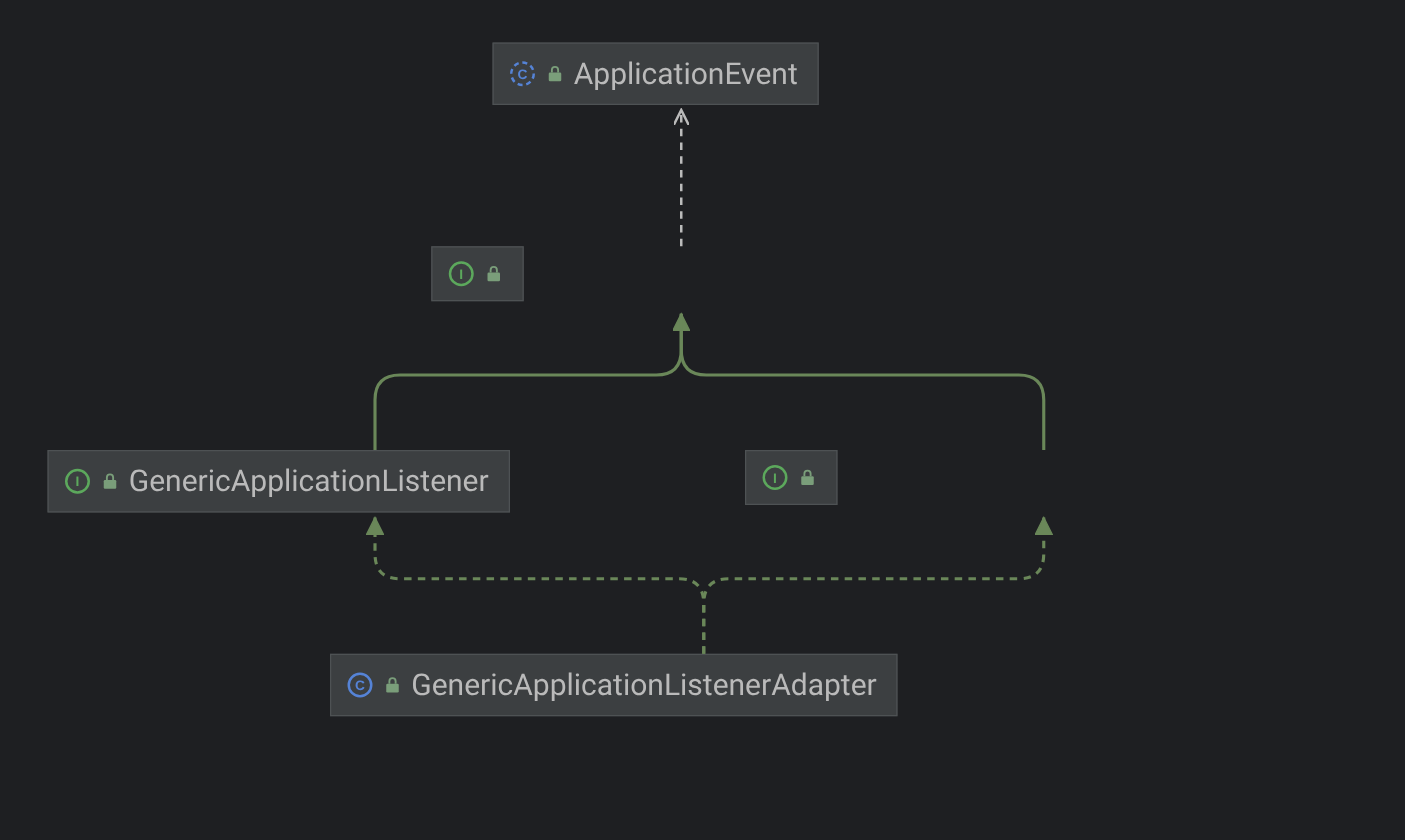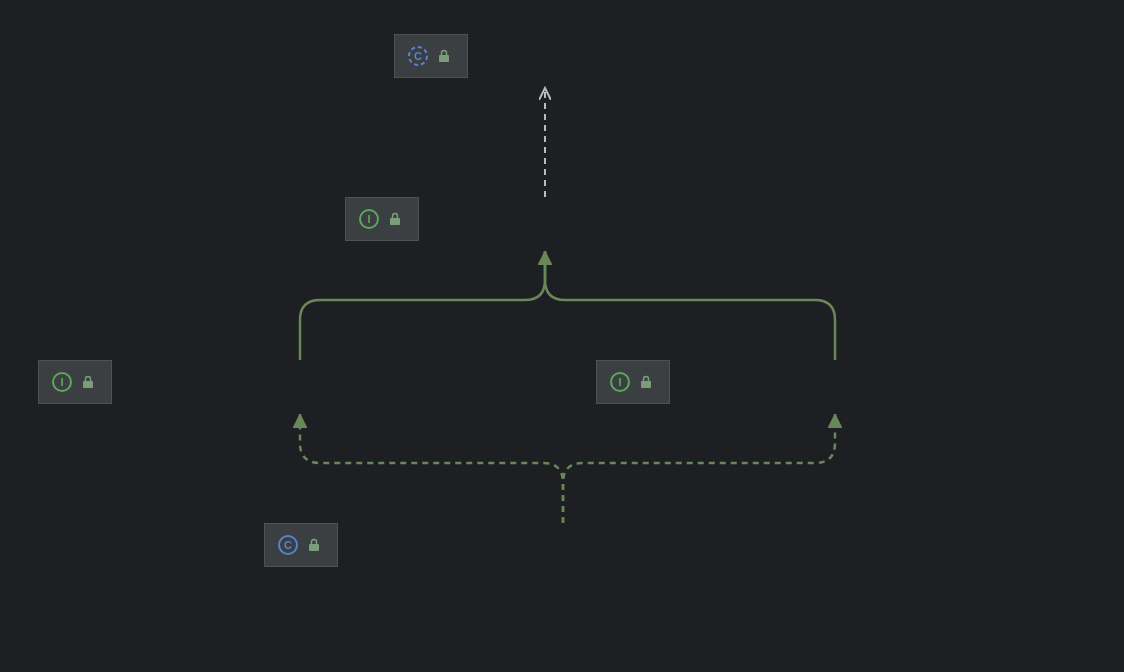--- a/index.html
+++ b/index.html
@@ -53,20 +53,21 @@
 
 <div class="node" style="left: 394px; top: 34px;">
   <svg class="icon-circle" viewBox="0 0 22 22">
     <circle cx="11" cy="11" r="9" fill="none" stroke="#5583d6" stroke-width="2" stroke-dasharray="4 3"></circle>
     <text x="11" y="15" text-anchor="middle" fill="#5583d6" font-size="11" font-weight="bold" font-family="sans-serif">C</text>
   </svg>
   <svg class="lock-icon" viewBox="0 0 14 14">
     <rect x="2" y="6" width="10" height="7" rx="1" fill="#7a9e7a"></rect>
     <path d="M4.5 6 V4 a2.5 2.5 0 0 1 5 0 V6" fill="none" stroke="#7a9e7a" stroke-width="1.5"></path>
   </svg>
+  <span>ApplicationEvent</span>
 </div>
 
 <div class="node" style="left: 345px; top: 197px;">
   <svg class="icon-circle" viewBox="0 0 22 22">
     <circle cx="11" cy="11" r="9" fill="none" stroke="#5ca85c" stroke-width="2"></circle>
     <text x="11" y="15" text-anchor="middle" fill="#5ca85c" font-size="11" font-weight="bold" font-family="sans-serif">I</text>
   </svg>
   <svg class="lock-icon" viewBox="0 0 14 14">
     <rect x="2" y="6" width="10" height="7" rx="1" fill="#7a9e7a"></rect>
     <path d="M4.5 6 V4 a2.5 2.5 0 0 1 5 0 V6" fill="none" stroke="#7a9e7a" stroke-width="1.5"></path>
@@ -75,20 +76,21 @@
 
 <div class="node" style="left: 38px; top: 360px;">
   <svg class="icon-circle" viewBox="0 0 22 22">
     <circle cx="11" cy="11" r="9" fill="none" stroke="#5ca85c" stroke-width="2"></circle>
     <text x="11" y="15" text-anchor="middle" fill="#5ca85c" font-size="11" font-weight="bold" font-family="sans-serif">I</text>
   </svg>
   <svg class="lock-icon" viewBox="0 0 14 14">
     <rect x="2" y="6" width="10" height="7" rx="1" fill="#7a9e7a"></rect>
     <path d="M4.5 6 V4 a2.5 2.5 0 0 1 5 0 V6" fill="none" stroke="#7a9e7a" stroke-width="1.5"></path>
   </svg>
+  <span>GenericApplicationListener</span>
 </div>
 
 <div class="node" style="left: 596px; top: 360px;">
   <svg class="icon-circle" viewBox="0 0 22 22">
     <circle cx="11" cy="11" r="9" fill="none" stroke="#5ca85c" stroke-width="2"></circle>
     <text x="11" y="15" text-anchor="middle" fill="#5ca85c" font-size="11" font-weight="bold" font-family="sans-serif">I</text>
   </svg>
   <svg class="lock-icon" viewBox="0 0 14 14">
     <rect x="2" y="6" width="10" height="7" rx="1" fill="#7a9e7a"></rect>
     <path d="M4.5 6 V4 a2.5 2.5 0 0 1 5 0 V6" fill="none" stroke="#7a9e7a" stroke-width="1.5"></path>
@@ -97,20 +99,21 @@
 
 <div class="node" style="left: 264px; top: 523px;">
   <svg class="icon-circle" viewBox="0 0 22 22">
     <circle cx="11" cy="11" r="9" fill="none" stroke="#5583d6" stroke-width="2"></circle>
     <text x="11" y="15" text-anchor="middle" fill="#5583d6" font-size="11" font-weight="bold" font-family="sans-serif">C</text>
   </svg>
   <svg class="lock-icon" viewBox="0 0 14 14">
     <rect x="2" y="6" width="10" height="7" rx="1" fill="#7a9e7a"></rect>
     <path d="M4.5 6 V4 a2.5 2.5 0 0 1 5 0 V6" fill="none" stroke="#7a9e7a" stroke-width="1.5"></path>
   </svg>
+  <span>GenericApplicationListenerAdapter</span>
 </div>
 
 <svg class="connector" width="1124" height="672" style="left:0;top:0;">
   <defs>
     <marker id="arrow-open" markerWidth="14" markerHeight="12" refX="12" refY="6" orient="auto" markerUnits="userSpaceOnUse">
       <path d="M0,0 L12,6 L0,12" fill="none" stroke="#bbbbbb" stroke-width="2"></path>
     </marker>
     <marker id="arrow-green" markerWidth="16" markerHeight="14" refX="14" refY="7" orient="auto" markerUnits="userSpaceOnUse">
       <path d="M0,0 L14,7 L0,14 Z" fill="#6a8759" stroke="#6a8759"></path>
     </marker>

